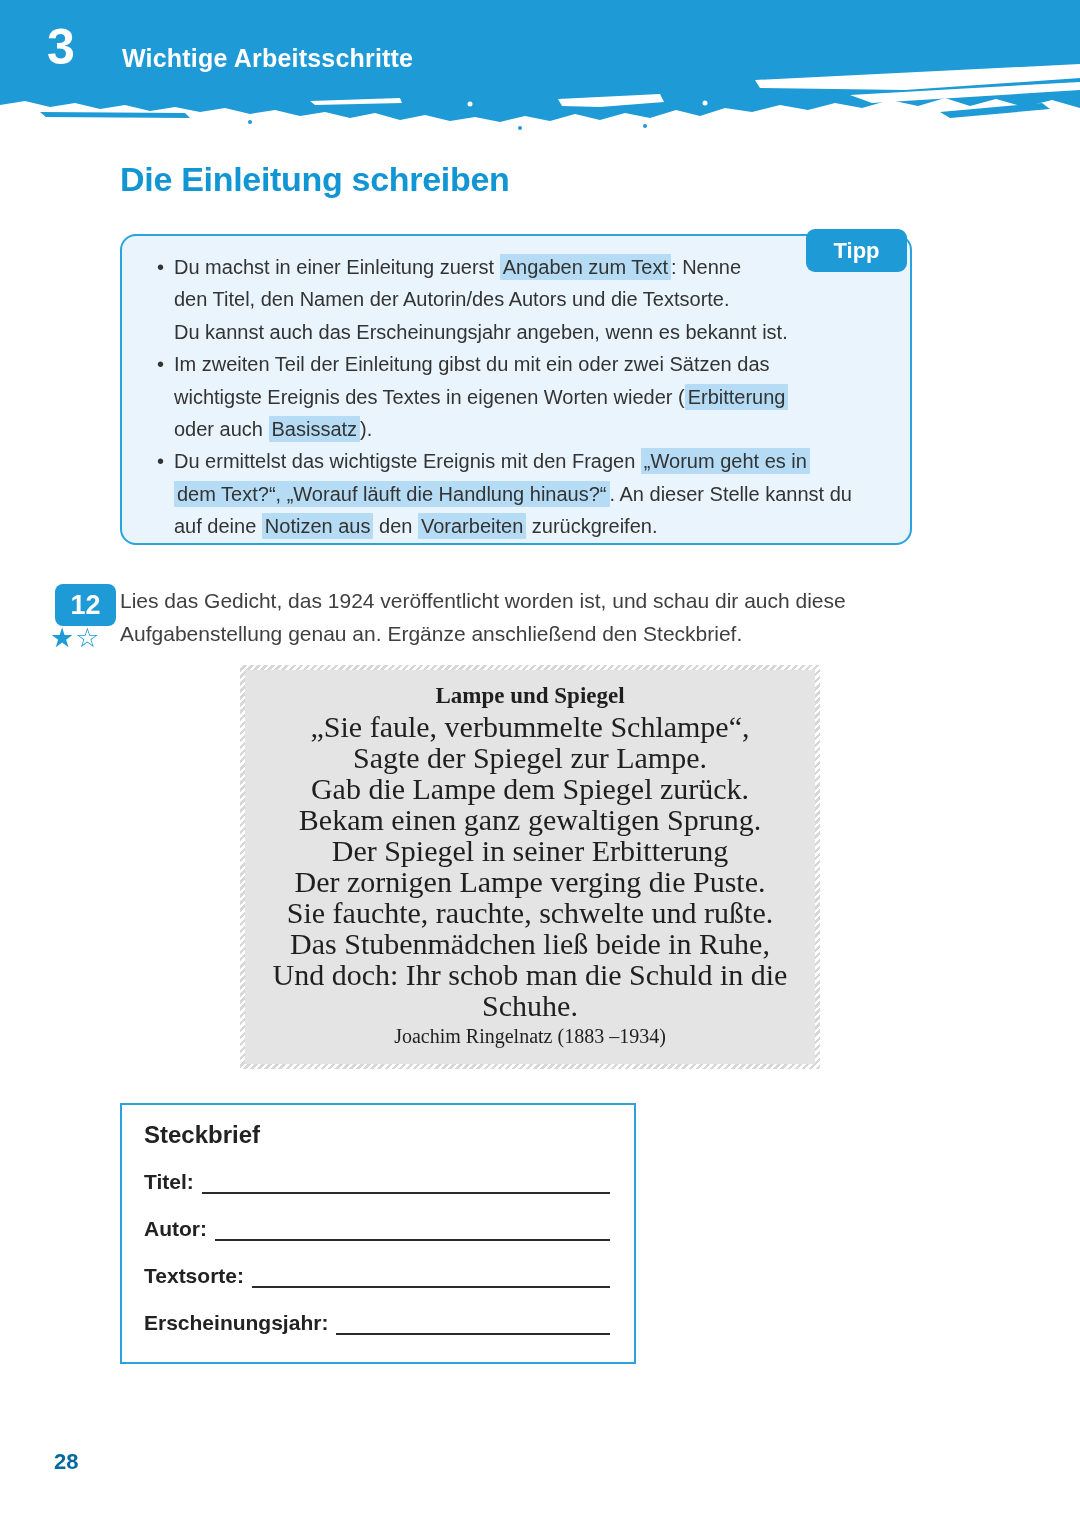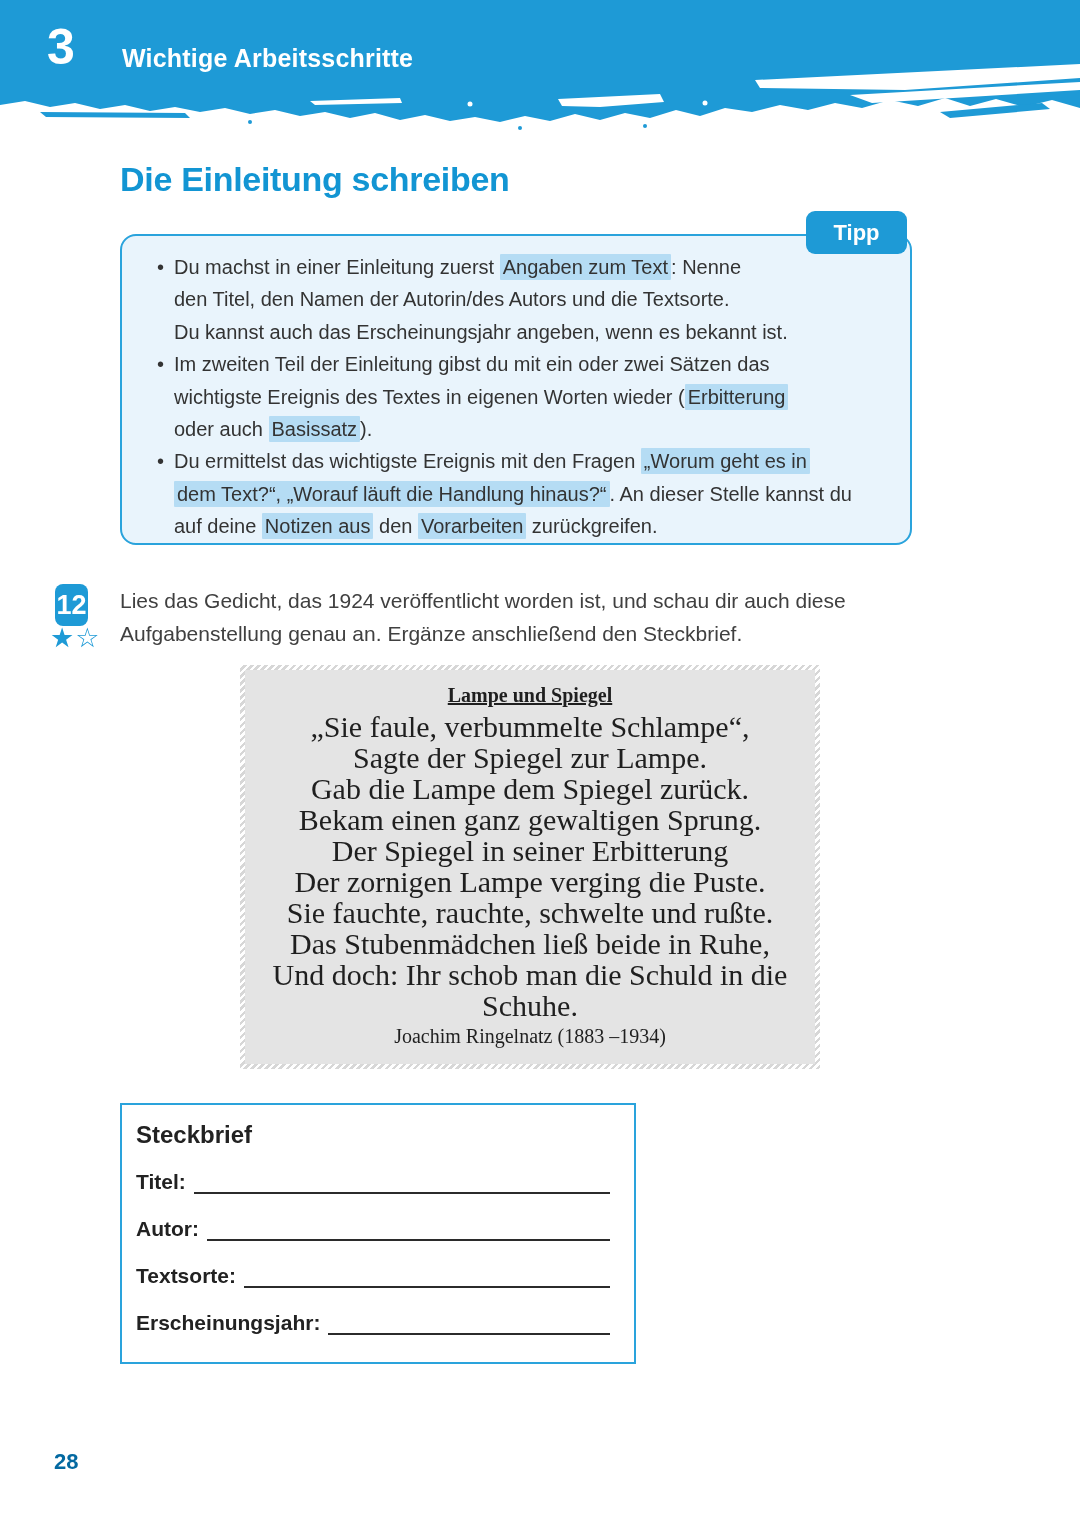--- a/index.html
+++ b/index.html
@@ -24,40 +24,40 @@
   }
 
   
   .main-heading {
     position: absolute; left: 120px; top: 160px;
     font-size: 34px; font-weight: 700; color: #1295d3; letter-spacing: -0.3px;
   }
 
   
   .tip-tab {
-    position: absolute; left: 806px; top: 211px; width: 101px; height: 43px;
+    position: absolute; left: 806px; top: 229px; width: 101px; height: 43px;
     background: #1e9ad6; border-radius: 9px; z-index: 2;
     display: flex; align-items: center; justify-content: center;
     color: #ffffff; font-size: 22px; font-weight: 700;
   }
   .tip-box {
     position: absolute; left: 120px; top: 234px; width: 792px; height: 311px;
     background: #e9f4fc; border: 2px solid #2aa3dc; border-radius: 16px; z-index: 1;
   }
   .tip-box ul { list-style: none; margin: 0; padding: 15px 10px 0 35px; }
   .tip-box li {
     position: relative; padding-left: 17px;
     font-size: 20px; line-height: 32.4px; color: #333333;
   }
   .tip-box li::before { content: "•"; position: absolute; left: 0; top: 0; color: #333333; }
   .hl { background: #b5dcf4; padding: 2px 3px; border-radius: 1px; }
 
   
   .task-badge {
-    position: absolute; left: 55px; top: 584px; width: 33px; height: 42px;
+    position: absolute; left: 55px; top: 584px; width: 61px; height: 42px;
     background: #1e9ad6; border-radius: 8px;
     display: flex; align-items: center; justify-content: center;
     color: #ffffff; font-size: 27px; font-weight: 700;
   }
   .task-stars {
     position: absolute; left: 50px; top: 622px;
     font-size: 27px; color: #1e9ad6; letter-spacing: 1px;
   }
   .task-text {
     position: absolute; left: 120px; top: 585px; width: 800px;
@@ -67,29 +67,29 @@
   
   .poem-box {
     position: absolute; left: 240px; top: 665px; width: 580px;
     padding: 5px;
     background: repeating-linear-gradient(135deg, #ffffff 0 2.5px, #d7d7d7 2.5px 5px);
   }
   .poem-inner {
     background: #e4e4e4; padding: 10px 8px 12px; text-align: center;
     font-family: "Liberation Serif", serif; color: #1f1f1f;
   }
-  .poem-title { font-size: 20px; font-weight: 700; line-height: 31px; text-decoration: underline; }
+  .poem-title { font-size: 23px; font-weight: 700; line-height: 31px; }
   .poem-line  { font-size: 30px; line-height: 31px; }
   .poem-author { font-size: 20px; line-height: 31px; }
 
   
   .steckbrief {
     position: absolute; left: 120px; top: 1103px; width: 516px; height: 261px;
     background: #ffffff; border: 2px solid #2aa3dc;
-    padding: 18px 24px 0 14px;
+    padding: 18px 24px 0 22px;
   }
   .steckbrief-title { font-size: 24px; font-weight: 700; color: #222222; line-height: 24px; }
   .sb-row { display: flex; align-items: flex-end; margin-top: 21px; height: 26px; }
   .sb-label { font-size: 21px; font-weight: 700; color: #222222; white-space: nowrap; line-height: 24px; }
   .sb-line { flex: 1; margin-left: 8px; border-bottom: 2px solid #2b2b2b; height: 22px; }
 
   
   .page-number {
     position: absolute; left: 54px; top: 1449px;
     font-size: 22px; font-weight: 700; color: #0369a1;

